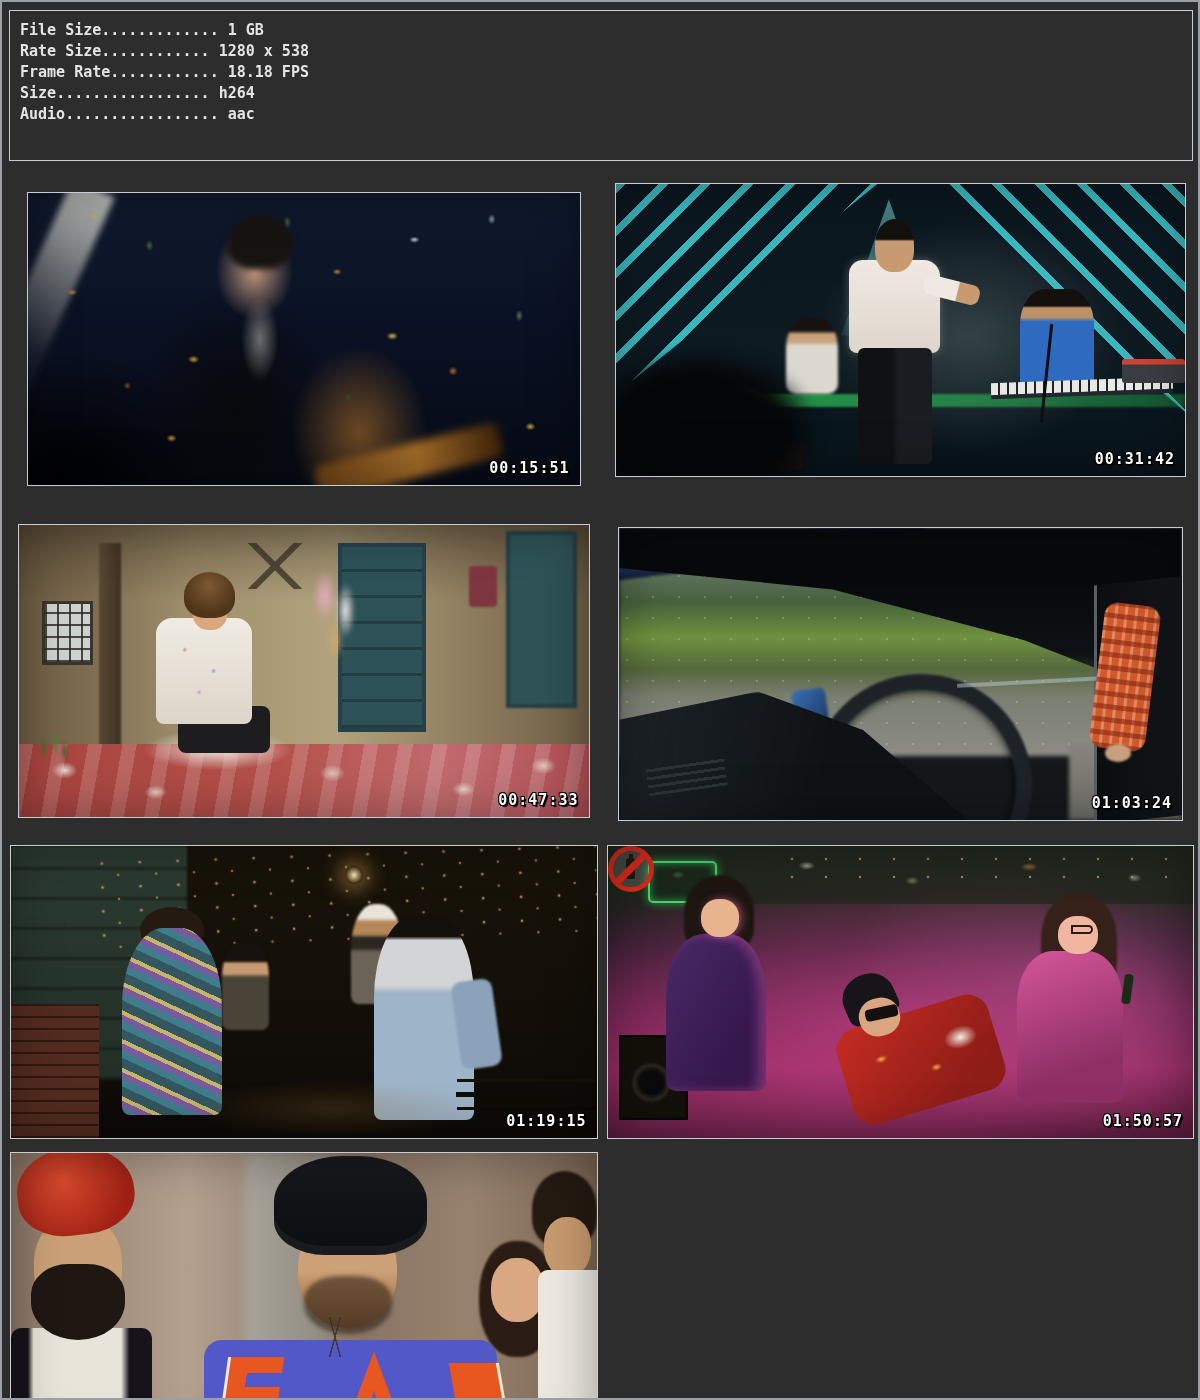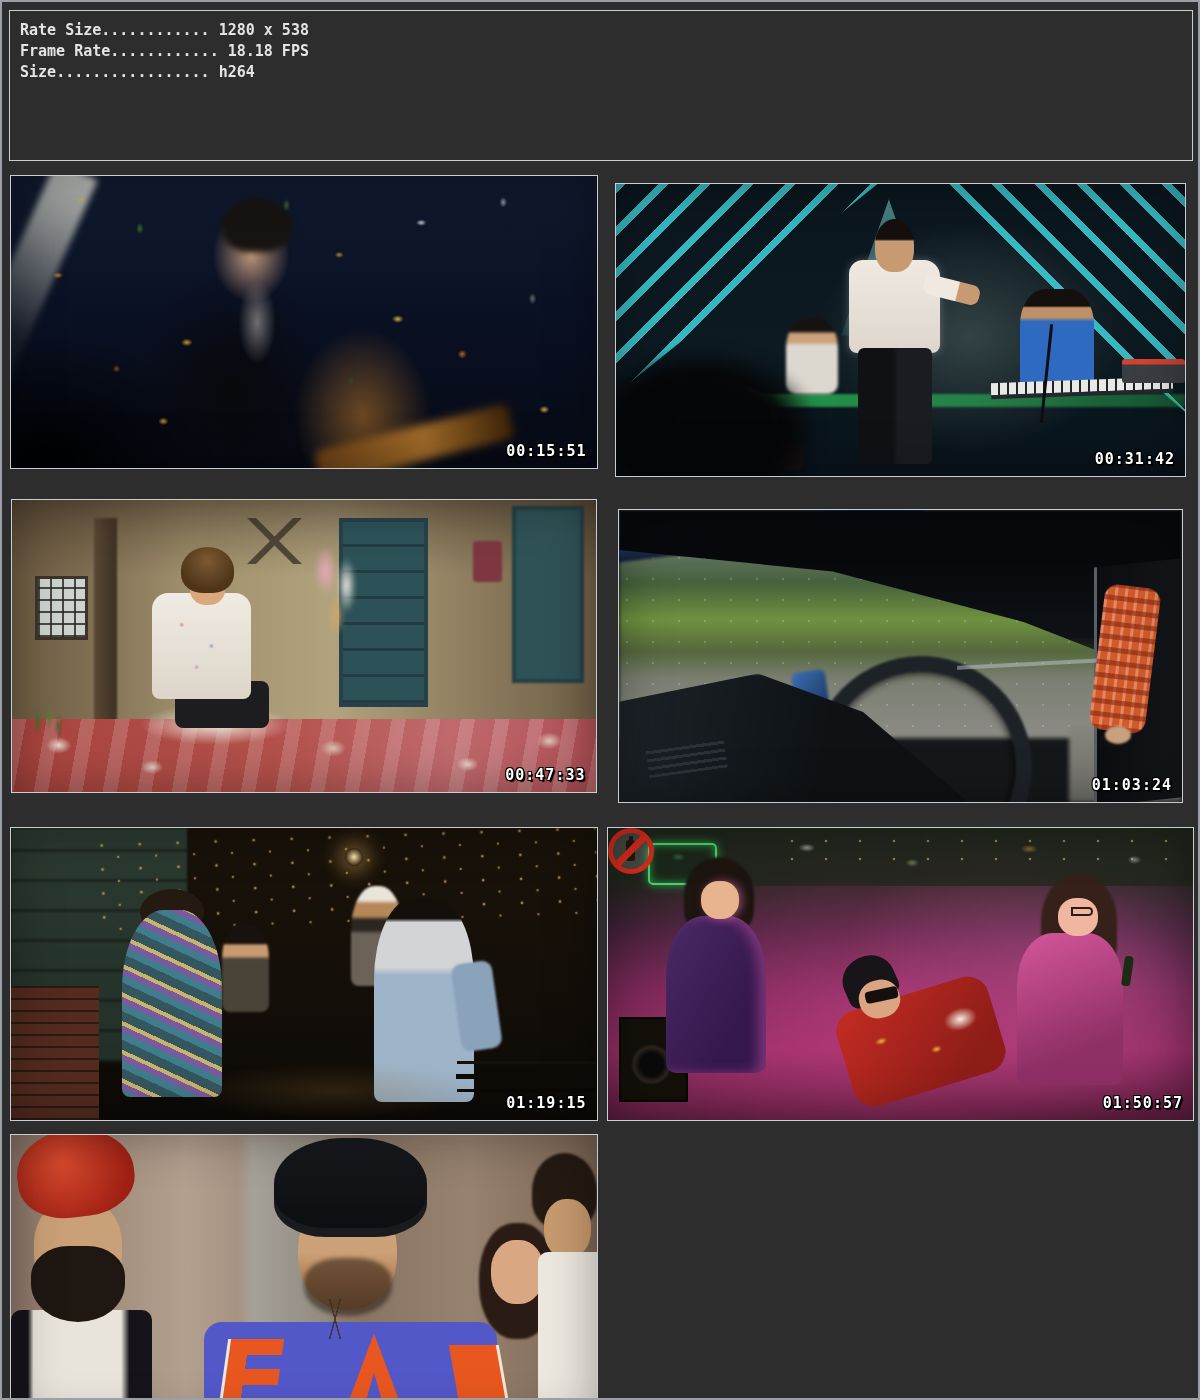--- a/index.html
+++ b/index.html
@@ -307,28 +307,30 @@
   .t8 .hair-r{left:80%;top:30%;width:13%;height:40%;border-radius:46%;background:#2a1c14;filter:blur(1px);}
   .t8 .face-r{left:82%;top:36%;width:9%;height:22%;border-radius:46%;background:#d9a882;}
   .t8 .boy-hair{right:0;top:6%;width:11%;height:26%;border-radius:50% 50% 36% 36%;background:#241a12;filter:blur(.8px);}
   .t8 .boy-face{right:1%;top:22%;width:8%;height:20%;border-radius:46%;background:#c79a6e;}
   .t8 .boy-shirt{right:0;top:40%;width:10%;height:60%;background:#ece8e0;border-radius:10px 0 0 0;}
 </style>
 </head>
 <body>
 
 <div class="infobox">
+  <div class="info-line"><span>File Size</span><span>.............</span><span class="val">1 GB</span></div>
   <div class="info-line"><span>Rate Size</span><span>............</span><span class="val">1280 x 538</span></div>
   <div class="info-line"><span>Frame Rate</span><span>............</span><span class="val">18.18 FPS</span></div>
   <div class="info-line"><span>Size</span><span>.................</span><span class="val">h264</span></div>
+  <div class="info-line"><span>Audio</span><span>.................</span><span class="val">aac</span></div>
 </div>
 
 <div class="grid">
 
-  <figure class="thumb t1" style="margin:0">
+  <figure class="thumb t1" style="margin:17px">
     <div class="art"></div>
     <div class="abs beam"></div>
     <div class="abs hair"></div>
     <div class="abs guitar"></div>
     <div class="abs confetti"></div>
     <span class="ts">00:15:51</span>
   </figure>
 
   <figure class="thumb t2" style="margin:8px">
     <div class="art"></div>
@@ -344,21 +346,21 @@
     <div class="abs roland"></div>
     <div class="abs mic-stand"></div>
     <div class="abs singer-body"></div>
     <div class="abs singer-arm"></div>
     <div class="abs singer-pants"></div>
     <div class="abs singer-head"></div>
     <div class="abs crowd-sil"></div>
     <span class="ts">00:31:42</span>
   </figure>
 
-  <figure class="thumb t3" style="margin:1px">
+  <figure class="thumb t3" style="margin:8px">
     <div class="art"></div>
     <div class="abs window"></div>
     <div class="abs pillar"></div>
     <div class="abs xframe"></div>
     <div class="abs door-c"></div>
     <div class="abs clothes"></div>
     <div class="abs door-r"></div>
     <div class="abs hang"></div>
     <div class="abs bed"></div>
     <div class="abs sheet"></div>

